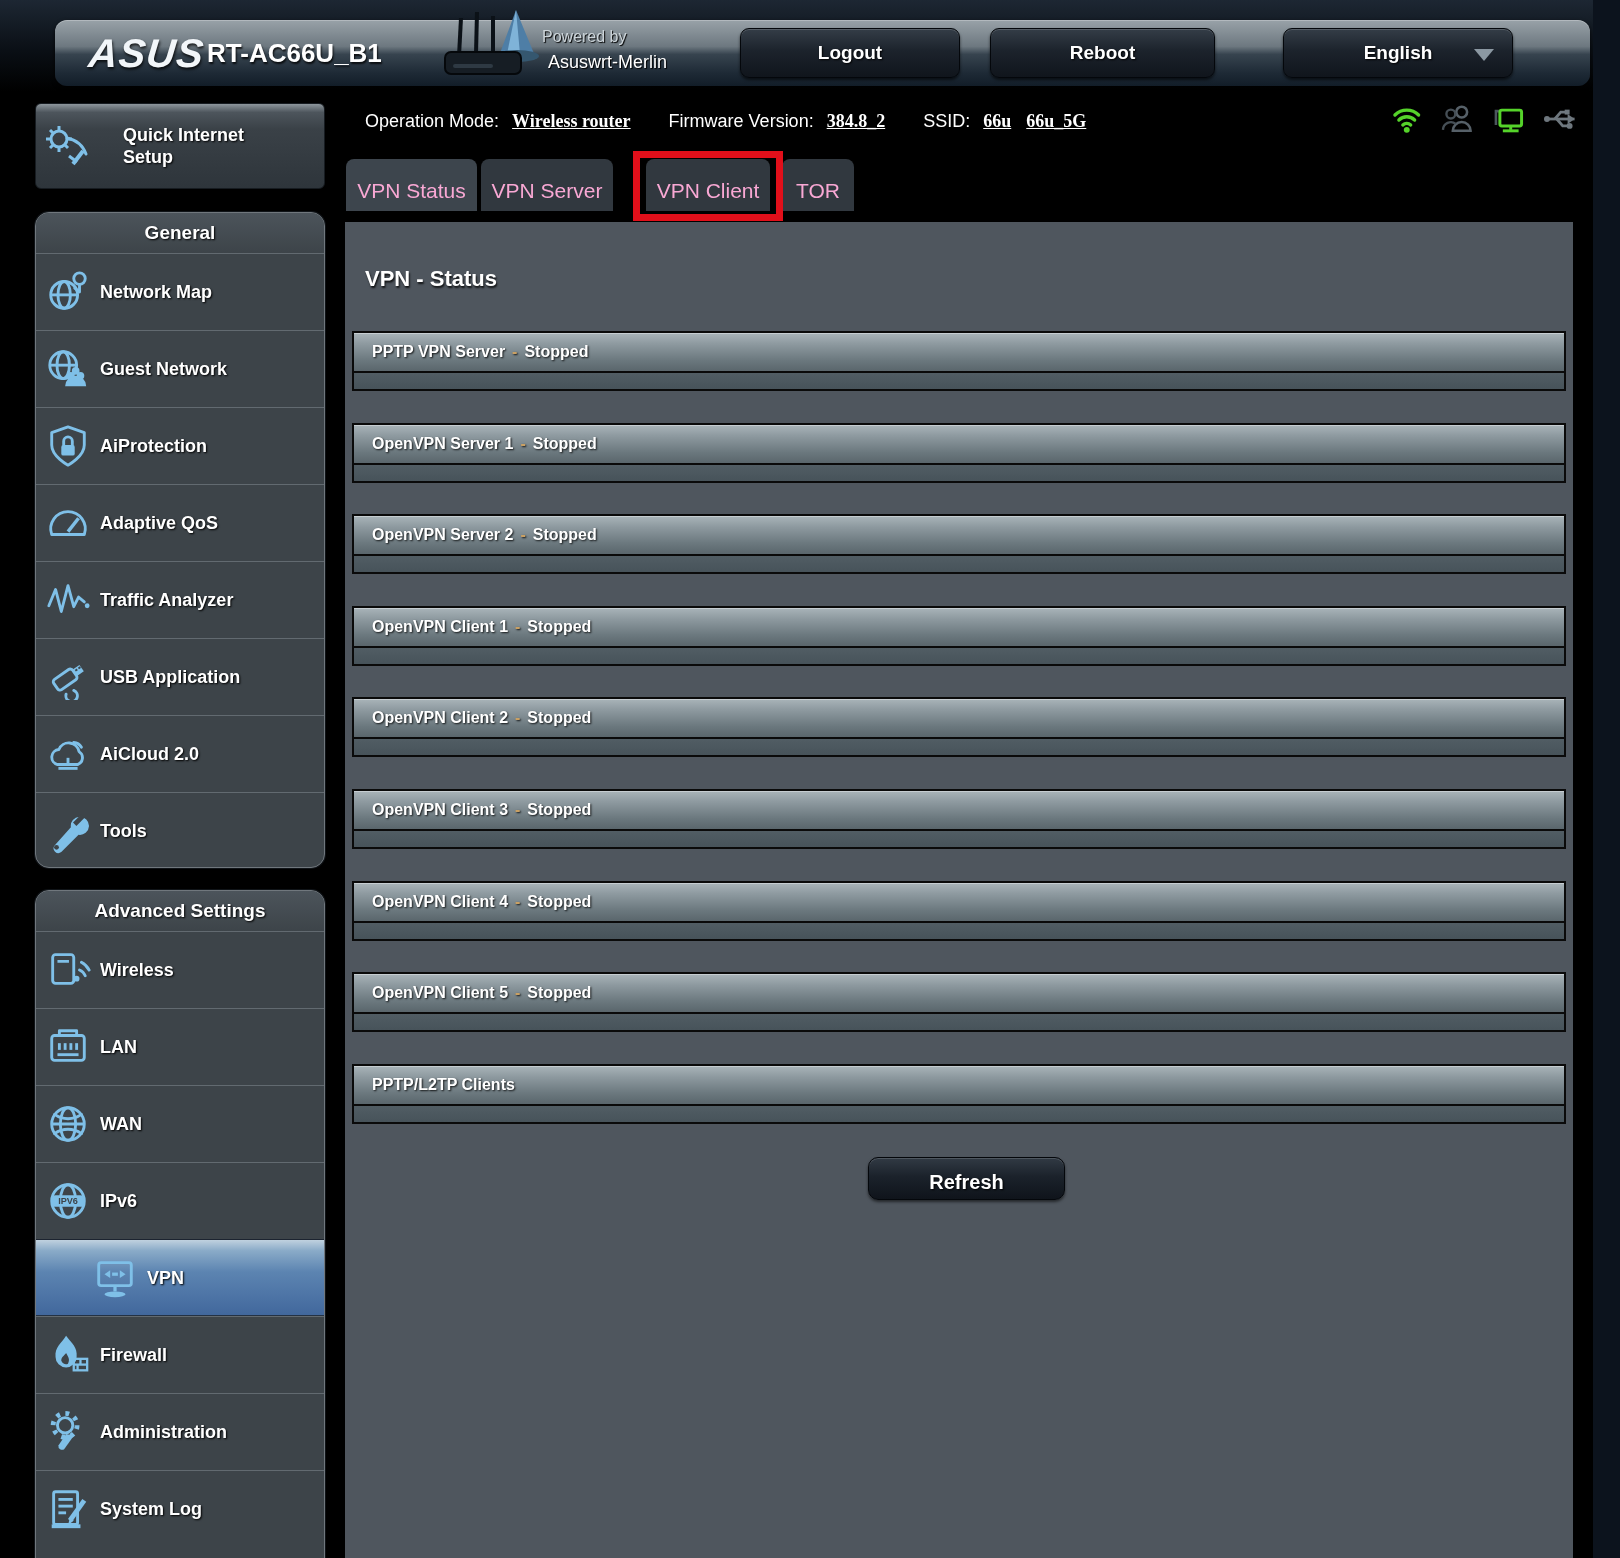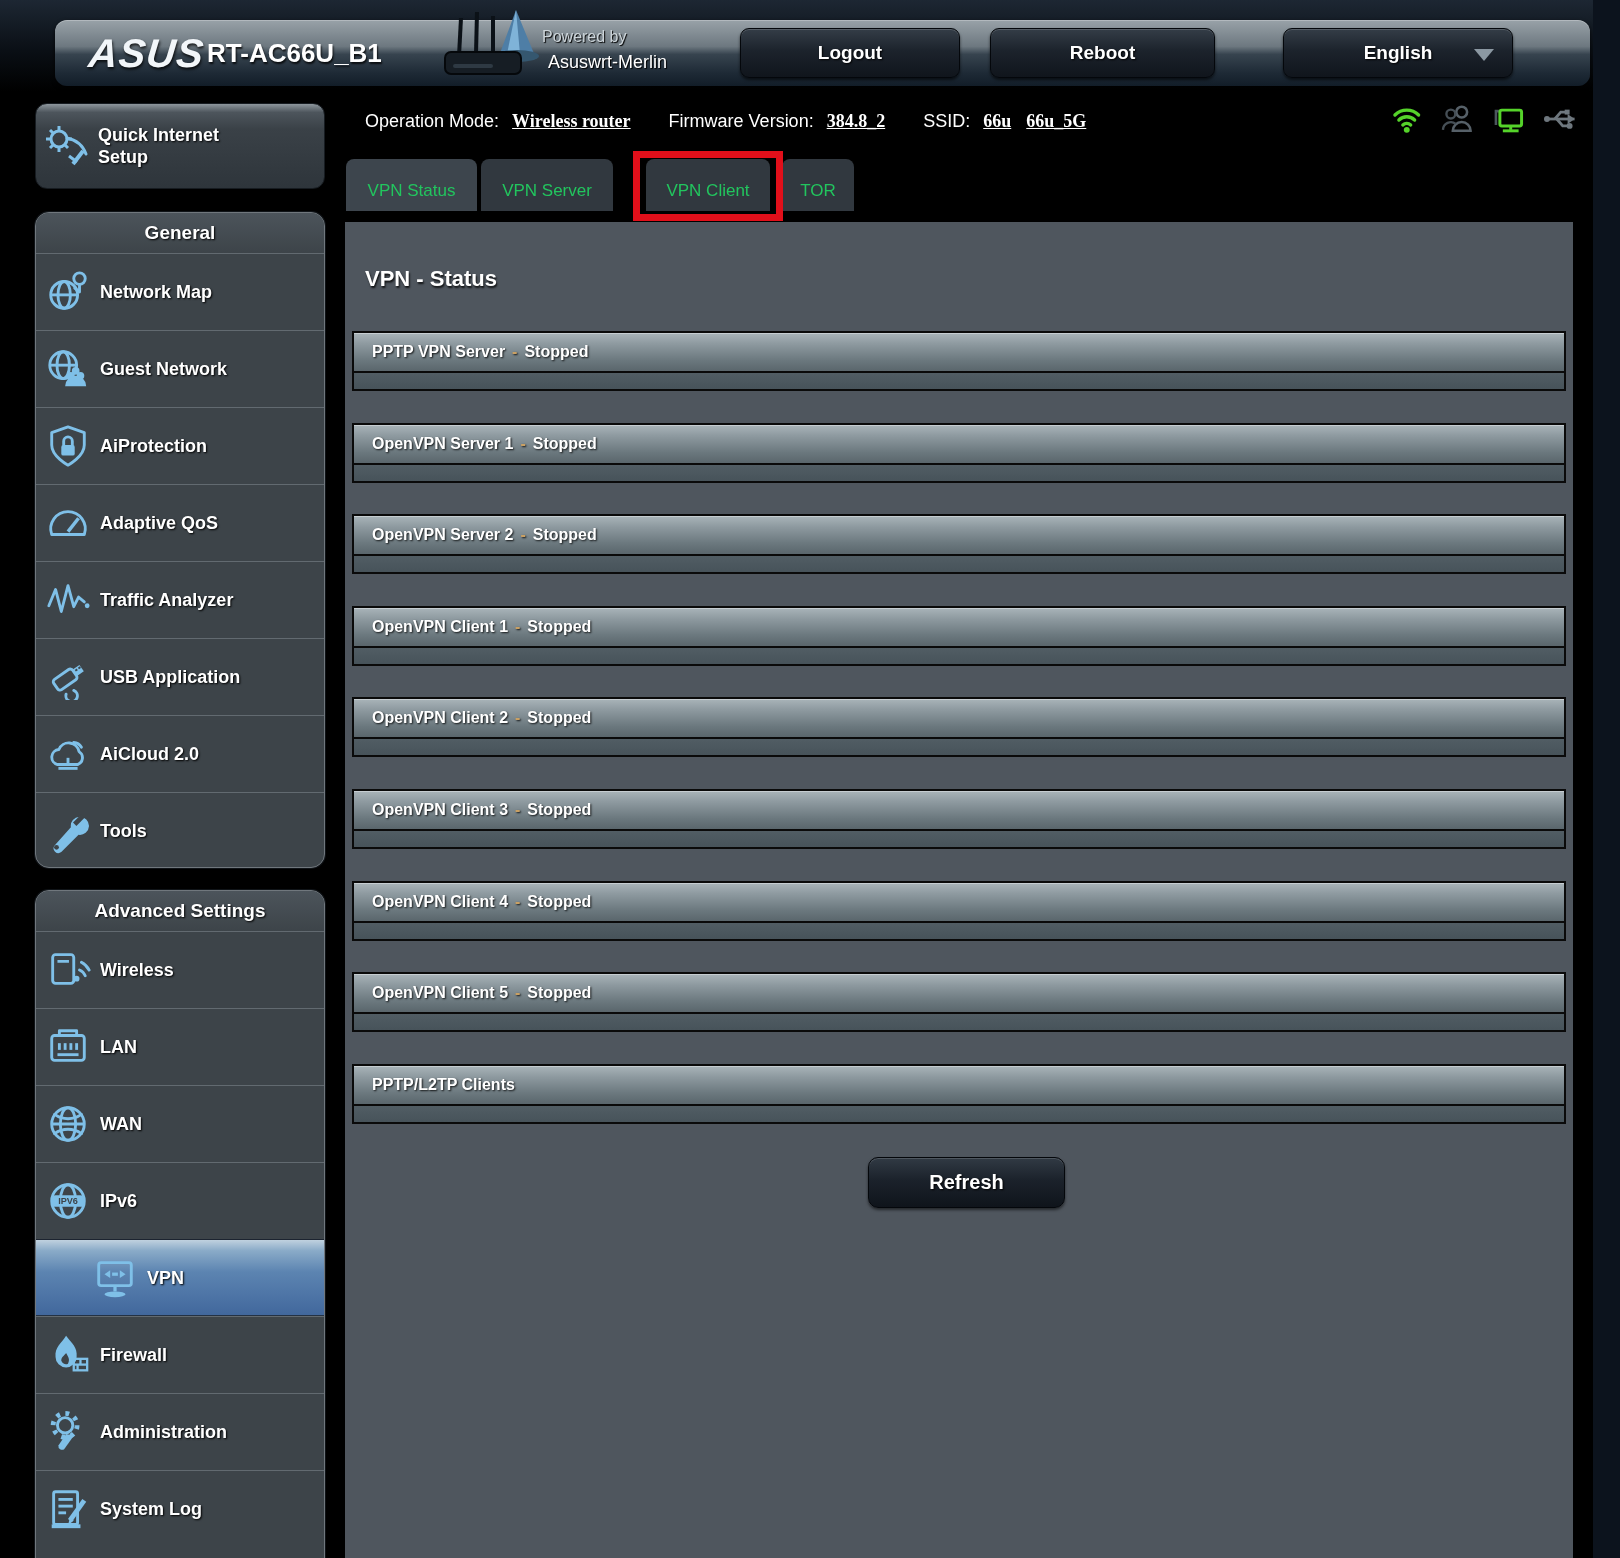--- a/index.html
+++ b/index.html
@@ -38,58 +38,58 @@
 
   
   #info-bar { position:absolute; left:365px; top:103px; height:36px; line-height:36px; font-size:18px; color:#fff; white-space:nowrap; }
   #info-bar .lbl { margin-right:8px; }
   #info-bar .gap { display:inline-block; width:18px; }
   .lnk { font-family:"Liberation Serif", serif; font-weight:bold; text-decoration:underline; color:#fff; cursor:pointer; margin-right:10px; }
   #status-icons { position:absolute; left:1390px; top:100px; width:190px; height:38px; display:flex; gap:16px; align-items:center; }
 
   
   #sidebar { position:absolute; left:35px; top:100px; width:290px; height:1458px; }
-  #qis-btn { position:absolute; left:0; top:3px; width:290px; height:86px; border-radius:12px;
+  #qis-btn { position:absolute; left:0; top:3px; width:290px; height:86px; border-radius:6px;
     border:1px solid #171c21;
     background:linear-gradient(180deg,#8d969c 0%,#4d555c 10%,#3a4147 30%,#2e353b 100%);
-    box-shadow:0 2px 4px rgba(0,0,0,0.7); display:flex; align-items:center; cursor:pointer; }
+    box-shadow:0 2px 4px rgba(0,0,0,0.7); display:flex; align-items:center; cursor:pointer;gap:25px; }
   #qis-btn .ic { width:62px; display:flex; justify-content:center; }
   #qis-btn .txt { font-size:18px; font-weight:bold; line-height:22px; text-shadow:1px 1px 2px #000; }
   .side-box { position:absolute; left:0; width:290px; border:1px solid #70777d; border-radius:14px;
     background:#3d4449; overflow:hidden; box-shadow:0 0 0 1px #101418; }
   #box-general { top:112px; height:656px; }
   #box-advanced { top:790px; height:700px; }
   .side-header { height:40px; line-height:40px; text-align:center; font-size:19px; font-weight:bold;
     text-shadow:1px 1px 2px #000; background:linear-gradient(180deg,#4c545b,#3d4449); }
   .side-item { height:77px; display:flex; align-items:center; border-top:1px solid rgba(135,144,152,0.5);
     cursor:pointer; }
   .side-item .ic { width:64px; display:flex; justify-content:center; flex:0 0 64px; }
   .side-item .lab { font-size:18px; font-weight:bold; text-shadow:1px 1px 2px #000; }
   .side-item.selected { background:linear-gradient(180deg,#c0d1df 0%,#8aabc8 14%,#5c84b1 42%,#41679c 100%);
     border-top:1px solid #1c2430; box-shadow:inset 0 -1px 0 #243244;padding-left:47px; }
 
   
   .tab { position:absolute; top:159px; height:52px; line-height:63px; text-align:center;
-    color:#22c55e; font-size:17px; background:#31383f; border-radius:8px 8px 0 0; cursor:pointer; }
+    color:#f9a8d4; font-size:21px; background:#31383f; border-radius:8px 8px 0 0; cursor:pointer; }
   .tab.active { background:#3d454d; }
   #red-box { position:absolute; left:633px; top:151px; width:150px; height:70px;
     border:7px solid #e10f1a; z-index:6; pointer-events:none; }
 
   
   #panel { position:absolute; left:345px; top:222px; width:1228px; height:1336px; background:#4f565e;padding-left:34px; }
   #page-title { position:absolute; left:20px; top:44px; font-size:22px; font-weight:bold; text-shadow:1px 2px 2px rgba(0,0,0,0.8); }
   .vpn-group { position:absolute; left:7px; width:1214px; }
   .vpn-head { height:42px; line-height:38px; border:2px solid #0a0a0a; padding-left:18px;
     background:linear-gradient(180deg,#a9b4b9 0%,#8e9aa0 28%,#6b787e 72%,#5a666c 100%);
     box-shadow:inset 0 1px 0 rgba(255,255,255,0.35); cursor:pointer;
     font-size:16px; font-weight:bold; text-shadow:1px 1px 2px rgba(0,0,0,0.85); }
   .vpn-sub { height:18px; border:2px solid #0a0a0a; border-top:none;
     background:linear-gradient(180deg,#515d64,#47535a); }
   .dash { color:#c9a063; margin:0 7px; }
-  #refresh-btn { position:absolute; left:523px; top:935px; width:197px; height:51px; border-radius:10px;
+  #refresh-btn { position:absolute; left:523px; top:935px; width:197px; height:43px; border-radius:10px;
     border:1px solid #04070b; background:linear-gradient(180deg,#313a44 0%,#1b222b 45%,#0f141b 100%);
     box-shadow:inset 0 1px 0 rgba(255,255,255,0.15), 0 2px 3px rgba(0,0,0,0.55);
     color:#fff; font-weight:bold; font-size:20px; text-align:center; line-height:49px; cursor:pointer;
     text-shadow:1px 1px 2px #000; }
 
   #right-strip { position:absolute; left:1593px; top:0; width:27px; height:1558px; background:#0c131d; }
 </style>
 </head>
 <body>
 

